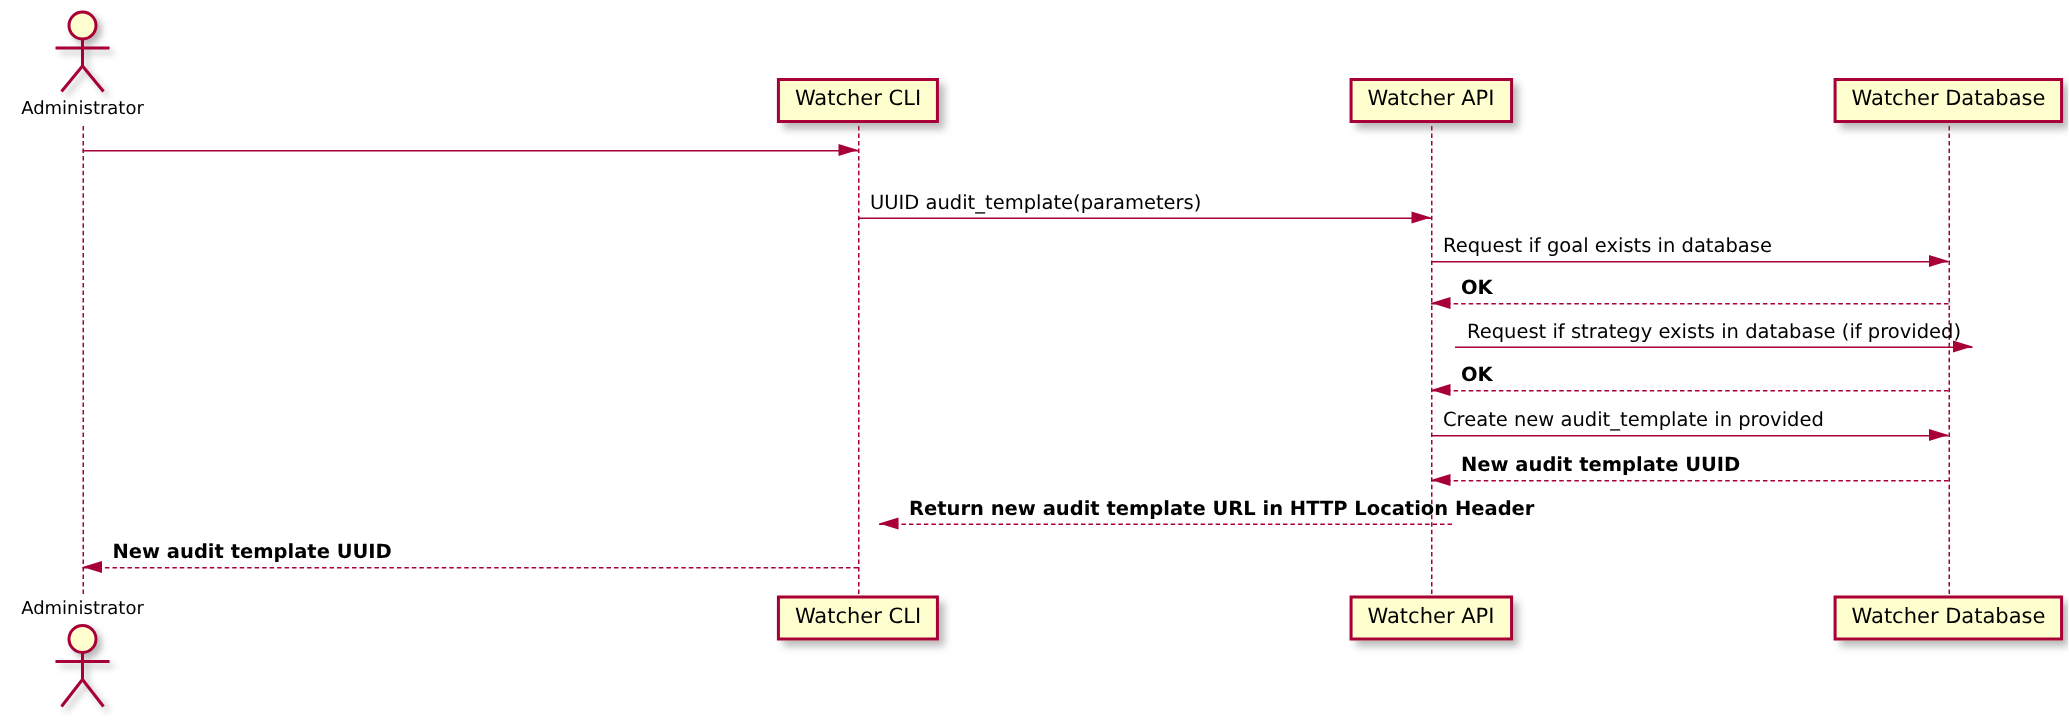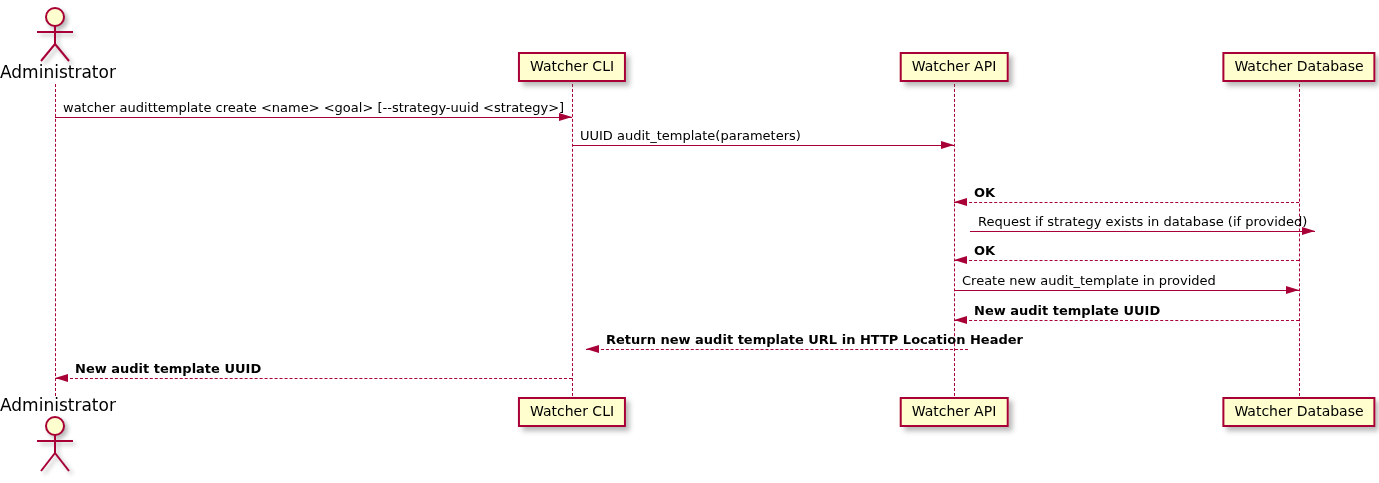--- a/index.html
+++ b/index.html
@@ -45,21 +45,21 @@
     text-align:center;
   }
   .actor svg{
     display:block;
     margin:0 auto;
     filter:drop-shadow(3px 3px 2px rgba(100,100,100,0.45));
   }
   .actor .stick{stroke:var(--line-color);stroke-width:2;fill:none;}
   .actor .head{fill:var(--fill-color);}
   .actor-label{
-    font-size:17px;
+    font-size:12px;
     line-height:16px;
     white-space:nowrap;
     text-align:center;
   }
   
   .message{position:absolute;}
   .msg-label{
     font-size:13px;
     line-height:15px;
     margin-bottom:2px;
@@ -119,29 +119,32 @@
     <span>Watcher CLI</span>
   </div>
   <div class="pbox" style="left:954px;top:52px;">
     <span>Watcher API</span>
   </div>
   <div class="pbox" style="left:1299px;top:52px;">
     <span>Watcher Database</span>
   </div>
 
   <div class="message dir-right style-solid" style="left:55px;top:100px;width:517px;">
-    <div class="msg-label">watcher audittemplate create &lt;name&gt; &lt;goal&gt; [--strategy-uuid &lt;strategy&gt;]</div>
     <div class="msg-line"></div>
   </div>
 
   <div class="message dir-right style-solid" style="left:572px;top:128px;width:382px;">
     <div class="msg-label">UUID audit_template(parameters)</div>
     <div class="msg-line"></div>
   </div>
 
+  <div class="message dir-right style-solid" style="left:954px;top:157px;width:345px;">
+    <div class="msg-label">Request if goal exists in database</div>
+    <div class="msg-line"></div>
+  </div>
 
   <div class="message dir-left style-dashed" style="left:954px;top:185px;width:345px;">
     <div class="msg-label">OK</div>
     <div class="msg-line"></div>
   </div>
 
   <div class="message dir-right style-solid" style="left:954px;top:214px;width:345px;margin-left:16px;">
     <div class="msg-label">Request if strategy exists in database (if provided)</div>
     <div class="msg-line"></div>
   </div>

